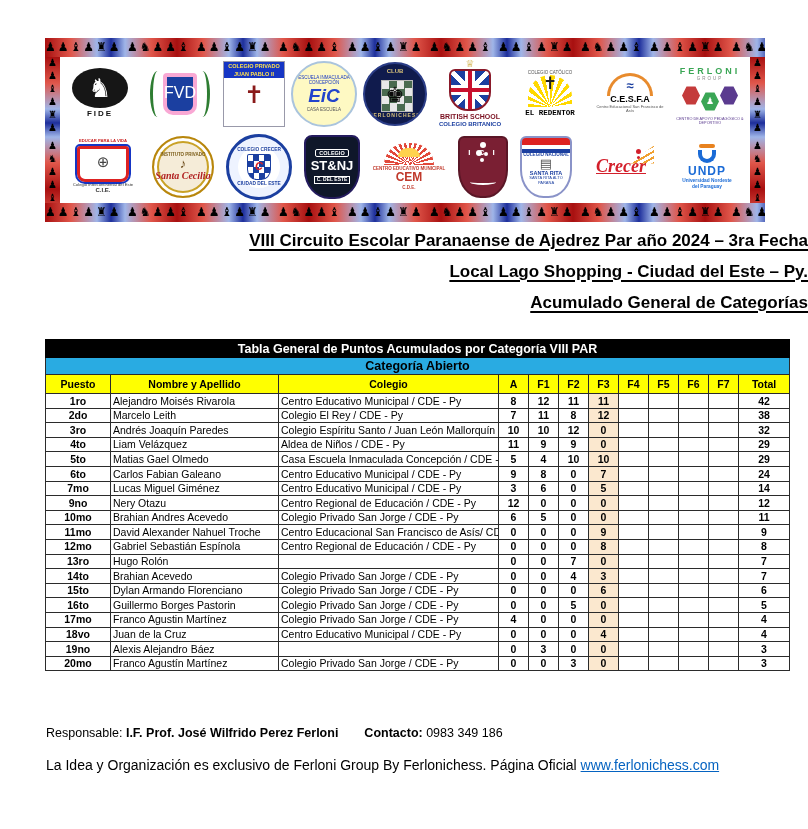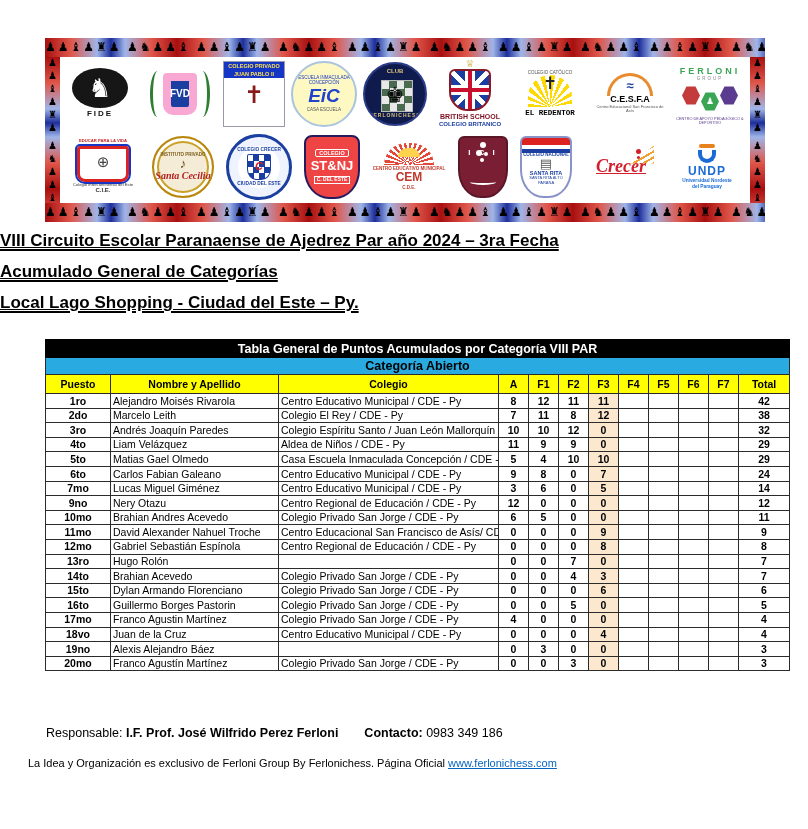--- a/index.html
+++ b/index.html
@@ -27,21 +27,21 @@
   .logo-row { display: flex; justify-content: space-around; align-items: center; height: 72px; }
 
   .logo { position: relative; width: 74px; height: 70px; display: flex; flex-direction: column; align-items: center; justify-content: center; text-align: center; line-height: 1.15; overflow: hidden; flex: 0 0 auto; }
   .logo .t { display: block; font-size: 5px; }
   .logo .g { line-height: 1; }
 
   
   .l-fide .g { width: 56px; height: 40px; background: #161616; color: #fff; border-radius: 50%; display: flex; align-items: center; justify-content: center; font-size: 26px; }
   .l-fide .t1 { color: #111; font-weight: 900; font-size: 8px; letter-spacing: 2px; margin-top: 1px; }
   
-  .l-fvd .t1 { width: 34px; height: 42px; background: #1b3fa0; color: #fff; font-weight: 700; font-size: 10px; display: flex; align-items: center; justify-content: center; border: 8px solid #f9a8d4; border-radius: 4px 4px 10px 10px; }
+  .l-fvd .t1 { width: 34px; height: 42px; background: #1b3fa0; color: #fff; font-weight: 400; font-size: 16px; display: flex; align-items: center; justify-content: center; border: 4px solid #f9a8d4; border-radius: 4px 4px 10px 10px; }
   .l-fvd::before, .l-fvd::after { content: ""; position: absolute; top: 12px; width: 12px; height: 46px; border-radius: 50%; }
   .l-fvd::before { left: 7px; border-left: 3px solid #2e7d32; }
   .l-fvd::after { right: 7px; border-right: 3px solid #2e7d32; }
   
   .l-jp2 { border: 1px solid #99a; background: #fff; width: 62px; height: 66px; justify-content: flex-start; }
   .l-jp2 .t1, .l-jp2 .t2 { background: #1535c4; color: #ffe14d; width: 100%; font-size: 5.5px; font-weight: bold; padding: 1px 0; }
   .l-jp2 .g { order: 5; color: #8a1a1a; font-size: 24px; margin-top: 5px; }
   
   .l-eic { border: 2px solid #aac4dd; border-radius: 50%; width: 66px; height: 66px; background: #fef9c3; }
   .l-eic .t1 { font-size: 4.5px; color: #1535c4; padding: 0 4px; }
@@ -96,21 +96,21 @@
   .l-sc .t1 { font-size: 4.5px; color: #7a5b16; font-weight: bold; }
   .l-sc .g { order: 1; color: #6b4a1a; font-size: 13px; }
   .l-sc .t2 { order: 2; font-size: 10px; color: #b02020; font-style: italic; font-weight: bold; font-family: "Liberation Serif", serif; }
   
   .l-cc { width: 66px; height: 66px; border-radius: 50%; border: 3px solid #1b3fa0; background: #fff; box-shadow: inset 0 0 0 9px #eef3ff; }
   .l-cc .t1 { font-size: 4.8px; color: #1b3fa0; font-weight: bold; }
   .l-cc::before { content: ""; order: 1; width: 22px; height: 24px; background: repeating-conic-gradient(#1b3fa0 0 25%, #fff 0 50%); background-size: 11px 12px; border: 1px solid #1b3fa0; border-radius: 2px 2px 40% 40%; margin: 1px 0; }
   .l-cc .g { position: absolute; top: 24px; left: 0; right: 0; color: #d22; font-weight: 900; font-style: italic; font-size: 11px; }
   .l-cc .t2 { order: 2; font-size: 4.8px; color: #1b3fa0; font-weight: bold; }
   
-  .l-stnj { width: 56px; height: 64px; background: #ef4444; border-radius: 8px 8px 45% 45%; border: 2px solid #241b5e; }
+  .l-stnj { width: 56px; height: 64px; background: #0f172a; border-radius: 8px 8px 45% 45%; border: 2px solid #241b5e; }
   .l-stnj .t1 { color: #fff; font-size: 5.5px; font-weight: bold; border: 1px solid #fff; padding: 0 3px; border-radius: 2px; }
   .l-stnj .t2 { color: #fff; font-size: 13px; font-weight: 900; margin: 2px 0; }
   .l-stnj .t3 { color: #fff; font-size: 5px; font-weight: bold; border: 1px solid #fff; padding: 0 2px; }
   
   .l-cem::before { content: ""; order: 1; width: 50px; height: 22px; background: repeating-conic-gradient(from -84deg at 50% 100%, #e2493b 0 7deg, #fff 7deg 14deg); border-radius: 50px 50px 0 0; }
   .l-cem::after { content: ""; position: absolute; top: 16px; left: 26px; width: 22px; height: 9px; background: #ffd24d; border-radius: 22px 22px 0 0; }
   .l-cem .t1 { order: 2; font-size: 4.5px; color: #c0392b; font-weight: bold; margin-top: 1px; }
   .l-cem .t2 { order: 3; font-size: 12px; color: #c0392b; font-weight: 900; }
   .l-cem .t3 { order: 4; font-size: 4.5px; color: #c0392b; font-weight: bold; }
   
@@ -128,41 +128,41 @@
   .l-crs .t1 { font-family: "Liberation Serif", serif; font-style: italic; font-weight: 900; font-size: 18px; color: #d31f2b; text-decoration: underline; }
   .l-crs::after { content: ""; position: absolute; right: 4px; top: 14px; width: 24px; height: 18px; background: repeating-linear-gradient(-30deg,#f0a030 0 2px,transparent 2px 5px); clip-path: polygon(0 100%,100% 0,100% 100%); }
   .l-crs::before { content: ""; position: absolute; right: 17px; top: 17px; width: 5px; height: 5px; background: #d31f2b; border-radius: 50%; box-shadow: 0 6px 0 -1px #d31f2b; z-index: 2; }
   
   .l-undp::before { content: ""; order: 0; width: 16px; height: 4px; background: #e8821e; border-radius: 2px; margin-bottom: 2px; }
   .l-undp .g { order: 1; width: 18px; height: 13px; border: 4px solid #1b6bd6; border-top: none; border-radius: 0 0 12px 12px; }
   .l-undp .t1 { order: 2; color: #1b6bd6; font-weight: 900; font-size: 12px; letter-spacing: 1px; margin-top: 2px; }
   .l-undp .t2, .l-undp .t3 { order: 3; color: #1b6bd6; font-size: 4.8px; font-weight: bold; }
 
   
-  .title-block { position: absolute; top: 231px; left: 0; width: 100%; text-align: left; text-decoration: underline; }
+  .title-block { position: absolute; top: 231px; left: 0; width: 100%; text-align: right; }
   .title-line { font-size: 17px; font-weight: bold; color: #000; margin-bottom: 11px; }
   .title-line span { text-decoration: underline; text-decoration-thickness: 1.5px; text-underline-offset: 3px; }
 
   
   table.points { position: absolute; left: 45px; top: 339px; width: 744px; border-collapse: collapse; table-layout: fixed; }
   table.points td, table.points th { border: 1px solid #2b2b2b; padding: 0 2px; overflow: hidden; white-space: nowrap; }
   tr.h-black th { background: #000; color: #fff; font-size: 12.5px; height: 18px; border-color: #000; font-weight: bold; }
   tr.h-blue th { background: #29ABE2; color: #000; font-size: 12.5px; height: 17px; font-weight: bold; }
   tr.h-cols th { background: #FFFF00; color: #000; font-size: 10.5px; height: 19px; font-weight: bold; text-align: center; }
   tbody td { height: 14.6px; font-size: 10.5px; line-height: 1; }
   td.c-left { text-align: left; padding-left: 3px; }
   td.c-num, td.c-puesto, td.c-total { text-align: center; }
   td.b { font-weight: bold; }
   td.f3hl { background: #FBE8CF; }
 
   
   .footer1 { position: absolute; left: 46px; top: 726px; font-size: 12.5px; }
   .footer1 .bold { font-weight: bold; }
   .footer1 .gap { display: inline-block; width: 26px; }
-  .footer2 { position: absolute; left: 28px; top: 757px; font-size: 11px; }
+  .footer2 { position: absolute; left: 46px; top: 757px; font-size: 14px; }
   .footer2 a { color: #0563C1; text-decoration: underline; }
 </style>
 </head>
 <body>
 
 <div class="banner">
   <div class="strip h top">♟♟♝♟♜♟ ♟♞♟♟♝ ♟♟♝♟♜♟ ♟♞♟♟♝ ♟♟♝♟♜♟ ♟♞♟♟♝ ♟♟♝♟♜♟ ♟♞♟♟♝ ♟♟♝♟♜♟ ♟♞♟♟♝ ♟♟♝♟♜♟ ♟♞♟♟♝ ♟♟♝♟♜♟ ♟♞♟♟♝ ♟♟♝♟♜♟ ♟♞♟♟♝ ♟♟♝♟♜♟ ♟♞♟♟♝ ♟♟♝♟♜♟ ♟♞♟♟♝ ♟♟♝♟♜♟ ♟♞♟♟♝ ♟♟♝♟♜♟ ♟♞♟♟♝ ♟♟♝♟♜♟ ♟♞♟♟♝ ♟♟♝♟♜♟ ♟♞♟♟♝ </div>
   <div class="strip h bot">♟♟♝♟♜♟ ♟♞♟♟♝ ♟♟♝♟♜♟ ♟♞♟♟♝ ♟♟♝♟♜♟ ♟♞♟♟♝ ♟♟♝♟♜♟ ♟♞♟♟♝ ♟♟♝♟♜♟ ♟♞♟♟♝ ♟♟♝♟♜♟ ♟♞♟♟♝ ♟♟♝♟♜♟ ♟♞♟♟♝ ♟♟♝♟♜♟ ♟♞♟♟♝ ♟♟♝♟♜♟ ♟♞♟♟♝ ♟♟♝♟♜♟ ♟♞♟♟♝ ♟♟♝♟♜♟ ♟♞♟♟♝ ♟♟♝♟♜♟ ♟♞♟♟♝ ♟♟♝♟♜♟ ♟♞♟♟♝ ♟♟♝♟♜♟ ♟♞♟♟♝ </div>
   <div class="strip v left">♟♟♝♟♜♟ ♟♞♟♟♝ ♟♟♝♟♜♟ ♟♞♟♟♝ ♟♟♝♟♜♟ ♟♞♟♟♝ ♟♟♝♟♜♟ ♟♞♟♟♝ ♟♟♝♟♜♟ ♟♞♟♟♝ ♟♟♝♟♜♟ ♟♞♟♟♝ </div>
   <div class="strip v right">♟♟♝♟♜♟ ♟♞♟♟♝ ♟♟♝♟♜♟ ♟♞♟♟♝ ♟♟♝♟♜♟ ♟♞♟♟♝ ♟♟♝♟♜♟ ♟♞♟♟♝ ♟♟♝♟♜♟ ♟♞♟♟♝ ♟♟♝♟♜♟ ♟♞♟♟♝ </div>
@@ -256,22 +256,22 @@
           <span class="t t1">UNDP</span>
           <span class="t t2">Universidad Nordeste</span>
           <span class="t t3">del Paraguay</span>
         </div>
       </div>
   </div>
 </div>
 
 <div class="title-block">
   <div class="title-line"><span>VIII Circuito Escolar Paranaense de Ajedrez Par año 2024 – 3ra Fecha</span></div>
+  <div class="title-line"><span>Local Lago Shopping - Ciudad del Este – Py.</span></div>
   <div class="title-line"><span>Acumulado General de Categorías</span></div>
-  <div class="title-line"><span>Local Lago Shopping - Ciudad del Este – Py.</span></div>
 </div>
 
 <table class="points">
   <colgroup>
     <col style="width:65px">
       <col style="width:168px">
       <col style="width:220px">
     <col style="width:30px">
       <col style="width:30px">
       <col style="width:30px">

